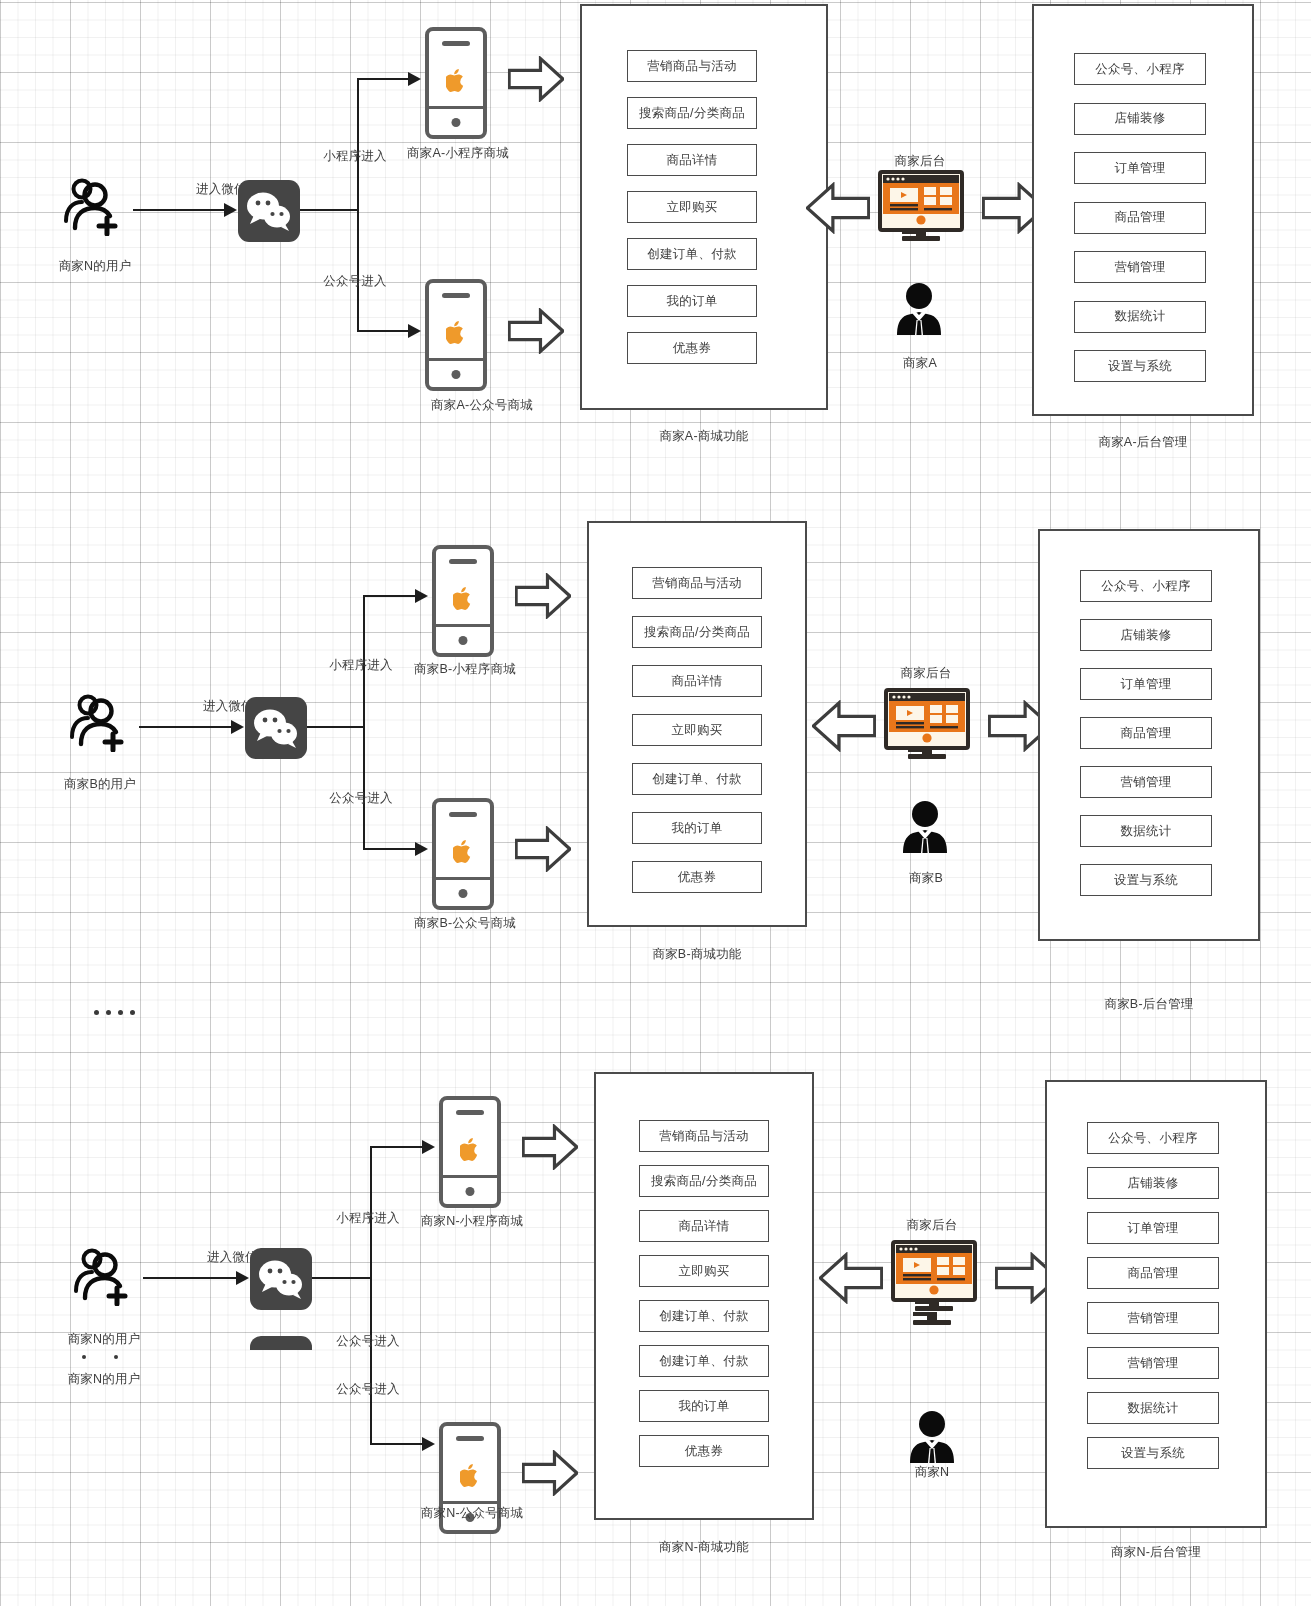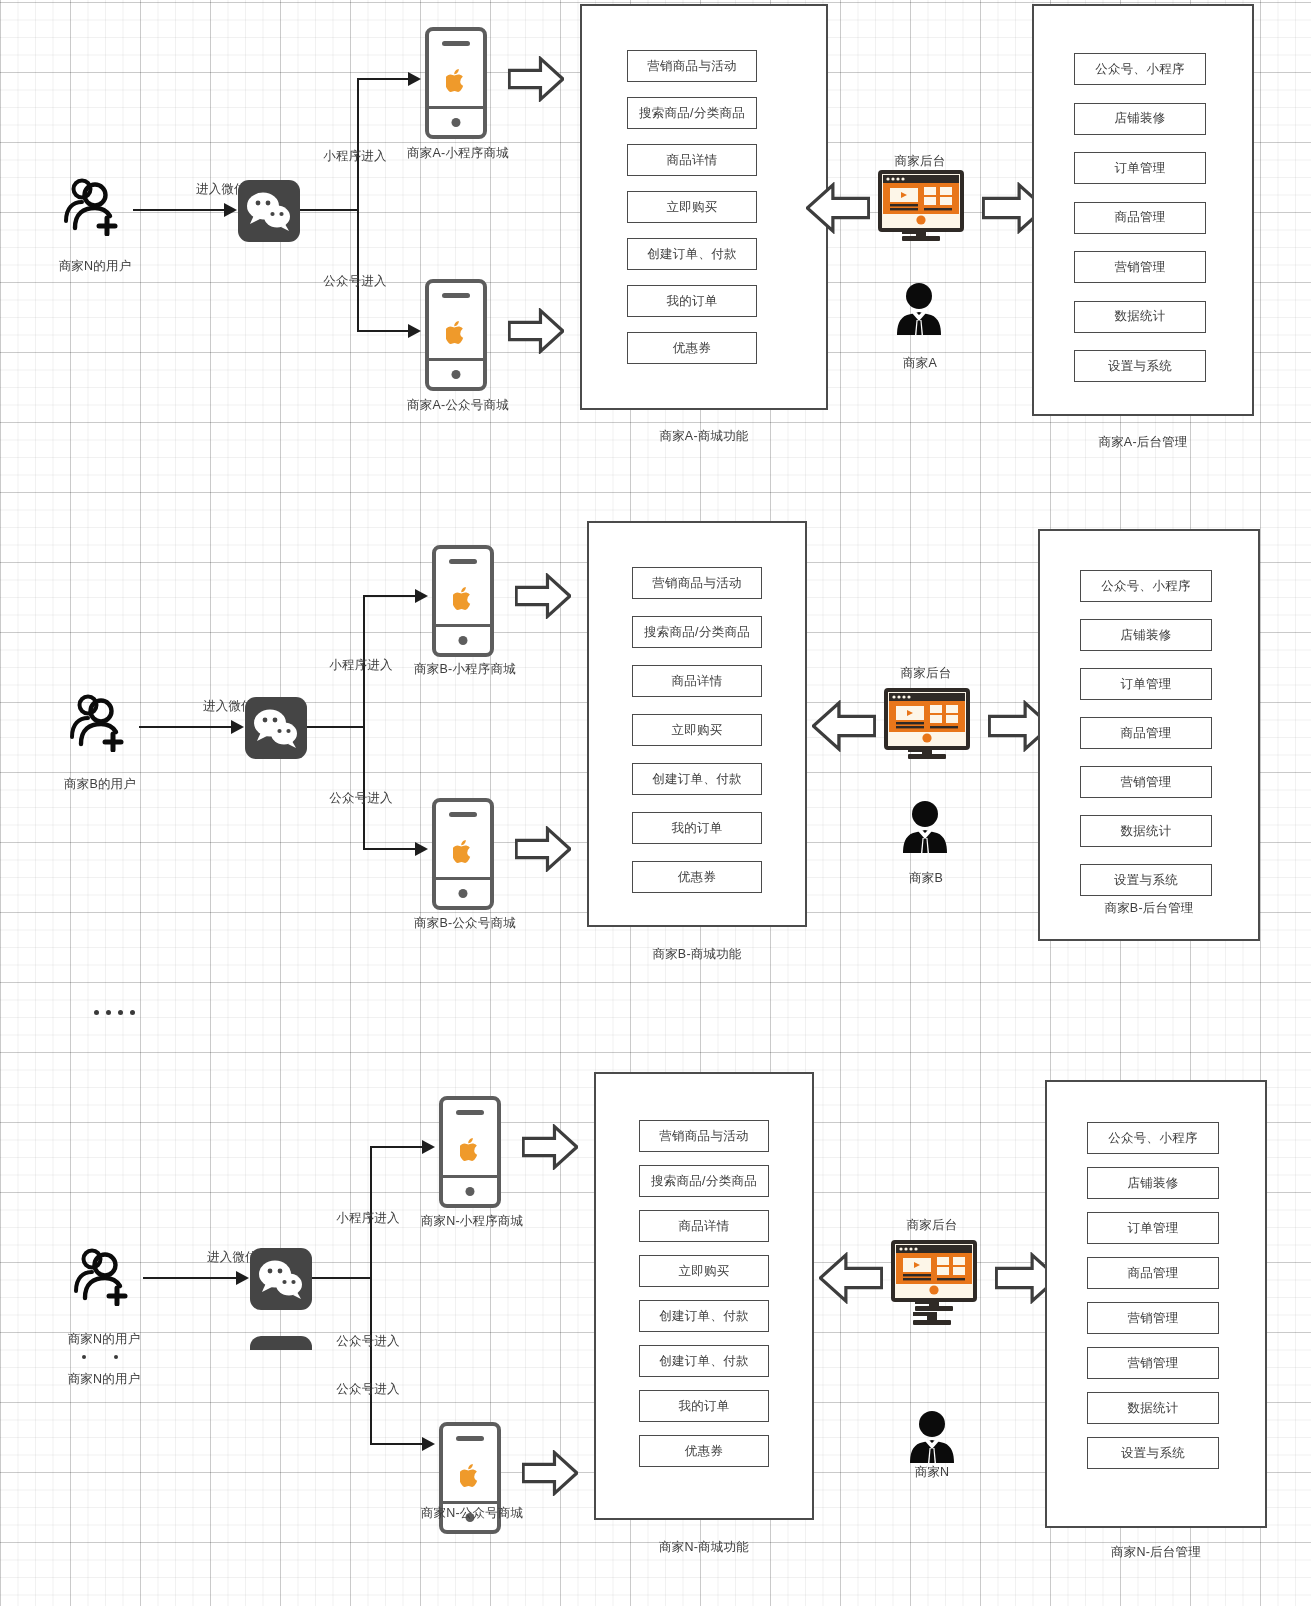--- a/index.html
+++ b/index.html
@@ -161,21 +161,21 @@
     <div class="phone" style="left:425px;top:279px;">
       <div class="speaker"></div>
       <div class="apple"><svg width="20" height="23" viewBox="0 0 20 23">
           <path d="M14.4 12.2c0-3 2.4-4.4 2.5-4.5-1.4-2-3.5-2.3-4.2-2.3-1.8-.2-3.5 1-4.4 1-0.9 0-2.3-1-3.8-1-2 0-3.8 1.1-4.8 2.9-2 3.5-.5 8.8 1.5 11.7 1 1.4 2.1 3 3.6 2.9 1.4-.06 2-.9 3.7-.9 1.7 0 2.2.9 3.7.9 1.5 0 2.5-1.4 3.4-2.8 1.1-1.6 1.5-3.2 1.6-3.3-.04-.02-3-1.2-3-4.6z" fill="#ef9a2b"></path>
           <path d="M11.6 3.6C12.4 2.6 12.9 1.3 12.8 0c-1.1.05-2.5.75-3.3 1.7-.75.85-1.4 2.2-1.2 3.5 1.2.1 2.5-.6 3.3-1.6z" fill="#ef9a2b"></path>
         </svg></div>
       <div class="divider"></div>
       <div class="home"></div>
     </div>
     <div class="lbl c" style="left: 458px; top: 147px;">商家A-小程序商城</div>
-    <div class="lbl c" style="left: 458px; top: 399px;">商家A-公众号商城</div>
+    <div class="lbl c" style="left: 482px; top: 399px;">商家A-公众号商城</div>
     <svg width="56" height="46" viewBox="0 0 100 70" preserveAspectRatio="none" style="position:absolute;left:508px;top:56px;">
       <path d="M2 22 L58 22 L58 4 L98 35 L58 66 L58 48 L2 48 Z" fill="#ffffff" stroke="#3d3d3d" stroke-width="3.2" stroke-linejoin="miter" vector-effect="non-scaling-stroke"></path>
     </svg>
     <svg width="56" height="46" viewBox="0 0 100 70" preserveAspectRatio="none" style="position:absolute;left:508px;top:308px;">
       <path d="M2 22 L58 22 L58 4 L98 35 L58 66 L58 48 L2 48 Z" fill="#ffffff" stroke="#3d3d3d" stroke-width="3.2" stroke-linejoin="miter" vector-effect="non-scaling-stroke"></path>
     </svg>
     <div class="panel" style="left:580px;top:4px;width:248px;height:406px;"></div>
     <div class="chip" style="left:627px;top:50px;width:130px;height:32px;">营销商品与活动</div>
     <div class="chip" style="left:627px;top:97px;width:130px;height:32px;">搜索商品/分类商品</div>
     <div class="chip" style="left:627px;top:144px;width:130px;height:32px;">商品详情</div>
@@ -343,21 +343,21 @@
       <path d="M2 22 L58 22 L58 4 L98 35 L58 66 L58 48 L2 48 Z" fill="#ffffff" stroke="#3d3d3d" stroke-width="3.2" stroke-linejoin="miter" vector-effect="non-scaling-stroke"></path>
     </svg>
     <div class="panel" style="left:1038px;top:529px;width:222px;height:412px;"></div>
     <div class="chip" style="left:1080px;top:570px;width:132px;height:32px;">公众号、小程序</div>
     <div class="chip" style="left:1080px;top:619px;width:132px;height:32px;">店铺装修</div>
     <div class="chip" style="left:1080px;top:668px;width:132px;height:32px;">订单管理</div>
     <div class="chip" style="left:1080px;top:717px;width:132px;height:32px;">商品管理</div>
     <div class="chip" style="left:1080px;top:766px;width:132px;height:32px;">营销管理</div>
     <div class="chip" style="left:1080px;top:815px;width:132px;height:32px;">数据统计</div>
     <div class="chip" style="left:1080px;top:864px;width:132px;height:32px;">设置与系统</div>
-    <div class="lbl c" style="left: 1149px; top: 902px; text-align: right;">商家B-后台管理</div>
+    <div class="lbl c" style="left: 1149px; top: 998px; text-align: right;">商家B-后台管理</div>
     <div class="usergrp" style="left:72px;top:1248px;"><svg width="62" height="58" viewBox="0 0 62 58">
         <circle cx="20" cy="11" r="8.5" fill="none" stroke="#0b0b0b" stroke-width="4"></circle>
         <path d="M4 43 C4 30 11 24 20 24" fill="none" stroke="#0b0b0b" stroke-width="4" stroke-linecap="round"></path>
         <circle cx="33" cy="17" r="10.5" fill="none" stroke="#0b0b0b" stroke-width="4.4"></circle>
         <path d="M13 50 C13 35 22 30 33 30 C40 30 45 33 48 38" fill="none" stroke="#0b0b0b" stroke-width="4.4" stroke-linecap="round"></path>
         <path d="M45 40 L45 56" stroke="#0b0b0b" stroke-width="5" stroke-linecap="round"></path>
         <path d="M37 48 L53 48" stroke="#0b0b0b" stroke-width="5" stroke-linecap="round"></path>
       </svg></div>
     <div class="lbl c" style="left: 104px; top: 1333px;">商家N的用户</div>
     <div class="lbl c" style="left: 104px; top: 1373px;">商家N的用户</div>

